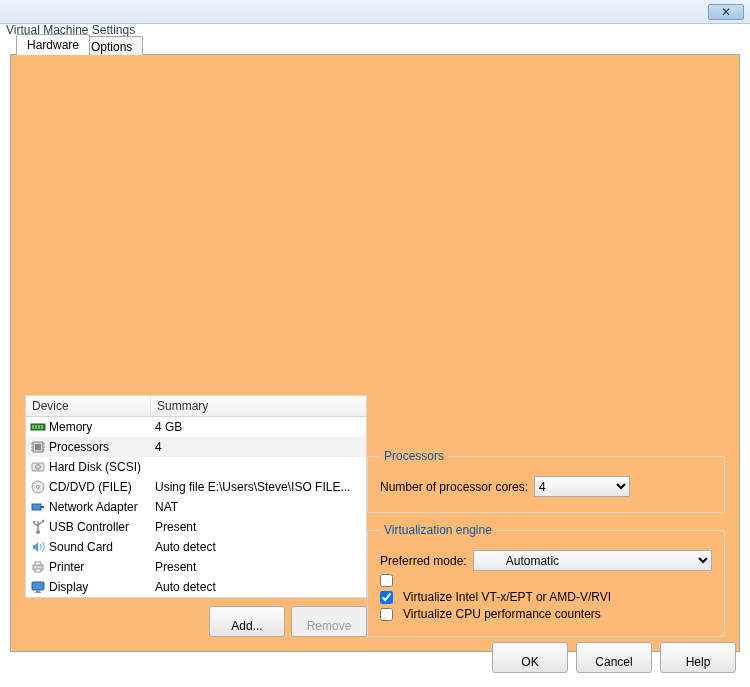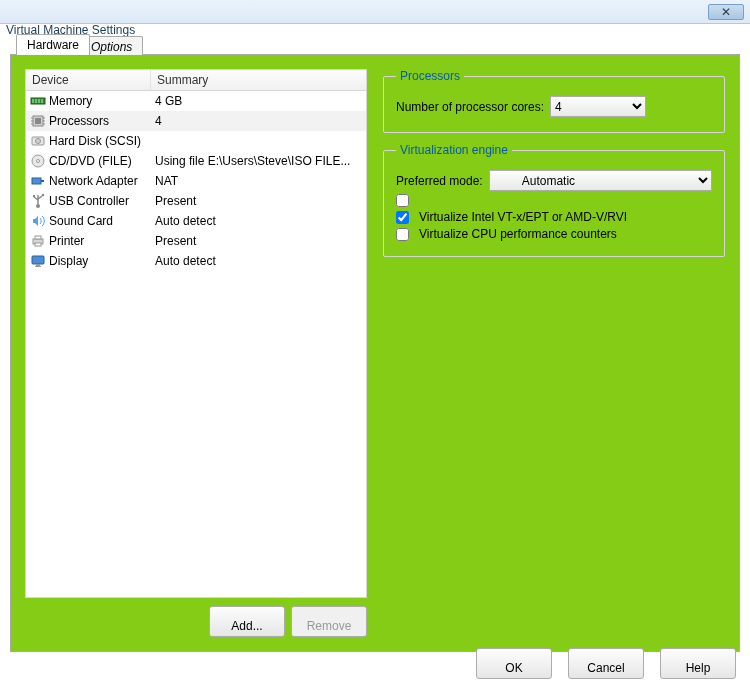--- a/index.html
+++ b/index.html
@@ -3,22 +3,22 @@
 <meta charset="utf-8">
 <style>
   * { box-sizing: border-box; font-family: "Segoe UI", Tahoma, sans-serif; font-size: 12px; }
   body { margin: 0; background: #fff; width: 750px; height: 687px; position: relative; }
   .titlebar { height: 24px; background: linear-gradient(#eaf3fb,#dde9f7); display: flex; align-items: center; padding: 0 6px; border-bottom: 1px solid #b8c7d8; }
   .titlebar .title { color: #1b3b5a; margin-top: 36px; }
   .titlebar .close { margin-left: auto; width: 36px; height: 16px; background: linear-gradient(#c9ddef,#a9c6e4); border: 1px solid #7a9fc4; border-radius: 2px; display: flex; align-items: center; justify-content: center; color: #2b3b4b; font-size: 11px; }
   .content { padding: 10px 10px 0 10px; }
   .tabstrip { position: relative; height: 21px; margin-left: 6px; }
   .tab { position: absolute; top: 0; height: 21px; padding: 3px 10px 0 10px; border: 1px solid #a9a9a9; border-bottom: none; border-radius: 2px 2px 0 0; background: #fff; cursor: default; }
-  .tab.inactive { background: #f4f4f4; top: 2px; height: 19px; font-style: italic; }
-  .tabpanel { border: 1px solid #a9a9a9; height: 598px; margin-top: -1px; background: #84cc16; display: flex; padding: 14px; gap: 16px; }
+  .tab.inactive { background: #f4f4f4; top: 2px; height: 19px; }
+  .tabpanel { border: 1px solid #a9a9a9; height: 598px; margin-top: -1px; background: #fdba74; display: flex; padding: 14px; gap: 0; align-items: flex-end; }
   .left { width: 342px; display: flex; flex-direction: column; }
   .devtable { border: 1px solid #d6d6d6; flex: 1; background: #fff; }
   .devhead { display: flex; background: linear-gradient(#fdfdfd,#f0f0f0); border-bottom: 1px solid #d6d6d6; }
   .devhead > div { padding: 3px 6px; color: #333; }
   .devhead .c1 { width: 125px; border-right: 1px solid #e4e4e4; }
   .devhead .c2 { flex: 1; }
   .devrow { display: flex; padding: 2px 4px; align-items: center; cursor: default; }
   .devrow .c1 { width: 125px; display: flex; align-items: center; gap: 3px; }
   .devrow .c2 { flex: 1; white-space: nowrap; overflow: hidden; text-overflow: ellipsis; }
   .devrow.sel { background: #f2f2f2; }
@@ -27,21 +27,21 @@
   .btn { min-width: 76px; height: 31px; background: linear-gradient(#fdfdfd,#e6e6e6); border: 1px solid #acacac; border-radius: 3px; padding: 12px 12px; cursor: default; }
   .btn:disabled, .btn.disabled { color: #9a9a9a; background: #f0f0f0; }
   .right { flex: 1; display: flex; flex-direction: column; gap: 10px; }
   fieldset { border: 1px solid #d6d6d6; border-radius: 2px; padding: 10px 12px 12px 12px; margin: 0; }
   legend { padding: 0 4px; color: #0a5aa6; }
   .row { display: flex; align-items: center; gap: 6px; margin: 3px 0; }
   select { height: 21px; border: 1px solid #acacac; background: linear-gradient(#fdfdfd,#e9e9e9); }
   .sel-cores { width: 96px; }
   .sel-mode { flex: 1; padding-left: 28px; }
   input[type=checkbox] { width: 13px; height: 13px; margin: 0 4px 0 0; }
-  .footer { position: absolute; bottom: 8px; right: 14px; display: flex; gap: 16px; }
+  .footer { position: absolute; bottom: 14px; right: 14px; display: flex; gap: 8px; }
 </style>
 </head>
 <body>
 
 <div class="titlebar">
   <span class="title">Virtual Machine Settings</span>
   <div class="close">
     <span>✕</span>
   </div>
 </div>

